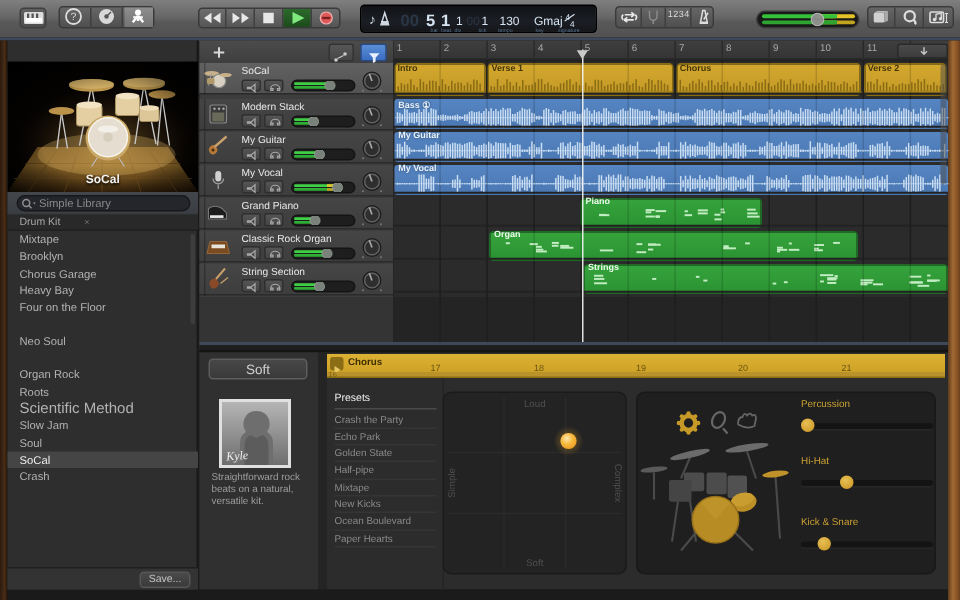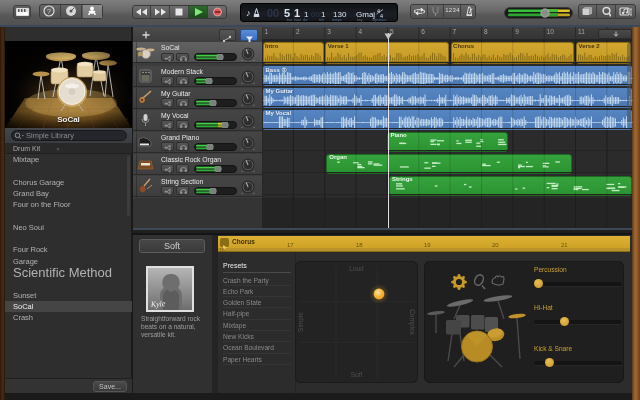--- a/index.html
+++ b/index.html
@@ -219,28 +219,30 @@
 <div class="abs" style="left:5px;top:128px;width:127px;height:15px;background:linear-gradient(#43464b,#393c41)"></div>
 <div class="abs" style="left:11px;top:130px;width:116px;height:11px;background:#24262b;border-radius:6px;border:1px solid #17181b"></div>
 <svg class="abs" style="left:14px;top:132px" width="10" height="8">
       <circle cx="3.5" cy="3.3" r="2.3" fill="none" stroke="#909090" stroke-width="1"></circle>
       <path d="M5.2 5 L7 6.8" stroke="#909090" stroke-width="1"></path>
       <path d="M8 3 l1.8 0 l-0.9 1.4 Z" fill="#909090"></path>
     </svg>
 <div class="abs" style="left:26px;top:131px;color:#8a8a8a;font-size:7.5px;line-height:9px">Simple Library</div>
 <div class="abs" style="left:5px;top:143px;width:127px;height:11px;background:#292929;border-bottom:1px solid #202020;color:#a8a8a8;font-size:7px;line-height:11px;padding-left:8px">Drum Kit <span style="color:#707070;margin-left:14px;font-size:6px">×</span></div>
 <div class="abs" style="left:5px;top:154.0px;width:127px;height:11.3px;color:#b2b2b2;font-size:7.5px;line-height:11.3px;padding-left:8px;white-space:nowrap">Mixtape</div>
+<div class="abs" style="left:5px;top:165.3px;width:127px;height:11.3px;color:#b2b2b2;font-size:7.5px;line-height:11.3px;padding-left:8px;white-space:nowrap">Brooklyn</div>
 <div class="abs" style="left:5px;top:176.6px;width:127px;height:11.3px;color:#b2b2b2;font-size:7.5px;line-height:11.3px;padding-left:8px;white-space:nowrap">Chorus Garage</div>
-<div class="abs" style="left:5px;top:187.9px;width:127px;height:11.3px;color:#b2b2b2;font-size:7.5px;line-height:11.3px;padding-left:8px;white-space:nowrap">Grand Bay</div>
+<div class="abs" style="left:5px;top:187.9px;width:127px;height:11.3px;color:#b2b2b2;font-size:7.5px;line-height:11.3px;padding-left:8px;white-space:nowrap">Heavy Bay</div>
 <div class="abs" style="left:5px;top:199.2px;width:140px;height:11.3px;color:#b2b2b2;font-size:7.5px;line-height:11.3px;padding-left:8px;white-space:nowrap">Four on the Floor</div>
 <div class="abs" style="left:5px;top:221.8px;width:130px;height:11.3px;color:#b2b2b2;font-size:7.5px;line-height:11.3px;padding-left:8px;white-space:nowrap">Neo Soul</div>
-<div class="abs" style="left:5px;top:244.4px;width:127px;height:11.3px;color:#b2b2b2;font-size:7.5px;line-height:11.3px;padding-left:8px;white-space:nowrap">Four Rock</div>
-<div class="abs" style="left:5px;top:255.7px;width:127px;height:11.3px;color:#b2b2b2;font-size:7.5px;line-height:11.3px;padding-left:8px;white-space:nowrap">Garage</div>
-<div class="abs" style="left:5px;top:267.0px;width:137px;height:11.3px;color:#b2b2b2;font-size:13px;line-height:11.3px;padding-left:8px;white-space:nowrap">Scientific Method</div>
-<div class="abs" style="left:5px;top:289.6px;width:127px;height:11.3px;color:#b2b2b2;font-size:7.5px;line-height:11.3px;padding-left:8px;white-space:nowrap">Sunset</div>
+<div class="abs" style="left:5px;top:244.4px;width:127px;height:11.3px;color:#b2b2b2;font-size:7.5px;line-height:11.3px;padding-left:8px;white-space:nowrap">Organ Rock</div>
+<div class="abs" style="left:5px;top:255.7px;width:127px;height:11.3px;color:#b2b2b2;font-size:7.5px;line-height:11.3px;padding-left:8px;white-space:nowrap">Roots</div>
+<div class="abs" style="left:5px;top:267.0px;width:137px;height:11.3px;color:#b2b2b2;font-size:10px;line-height:11.3px;padding-left:8px;white-space:nowrap">Scientific Method</div>
+<div class="abs" style="left:5px;top:278.3px;width:127px;height:11.3px;color:#b2b2b2;font-size:7.5px;line-height:11.3px;padding-left:8px;white-space:nowrap">Slow Jam</div>
+<div class="abs" style="left:5px;top:289.6px;width:127px;height:11.3px;color:#b2b2b2;font-size:7.5px;line-height:11.3px;padding-left:8px;white-space:nowrap">Soul</div>
 <div class="abs" style="left:5px;top:300.9px;width:127px;height:11.3px;background:#454545;color:#f0f0f0;font-size:7.5px;line-height:11.3px;padding-left:8px;white-space:nowrap">SoCal</div>
 <div class="abs" style="left:5px;top:312.2px;width:127px;height:11.3px;color:#b2b2b2;font-size:7.5px;line-height:11.3px;padding-left:8px;white-space:nowrap">Crash</div>
 <div class="abs" style="left:127px;top:156px;width:3px;height:60px;background:#4a4a4a;border-radius:1.5px;opacity:0.55"></div>
 <div class="abs" style="left:5px;top:378px;width:127px;height:15px;background:#333;border-top:1px solid #1f1f1f"></div>
 <div class="abs" style="left:93px;top:380.5px;width:34px;height:11px;background:linear-gradient(#4a4a4a,#3a3a3a);border:1px solid #565656;border-radius:3px;color:#c2c2c2;font-size:7px;text-align:center;line-height:10px">Save...</div>
 <div class="abs" style="left:133px;top:27px;width:129px;height:206px;background:#3d3d3d"></div>
 <div class="abs" style="left:133px;top:198px;width:129px;height:35px;background:#343434"></div>
 <div class="abs" style="left:133px;top:27px;width:129px;height:16px;background:linear-gradient(#4c4c4c,#3e3e3e);border-bottom:1px solid #2a2a2a"></div>
 <svg class="abs" style="left:139px;top:30px" width="14" height="10">
       <path d="M7 1.5 V8.5 M3.5 5 H10.5" stroke="#d8d8d8" stroke-width="1.3"></path>

